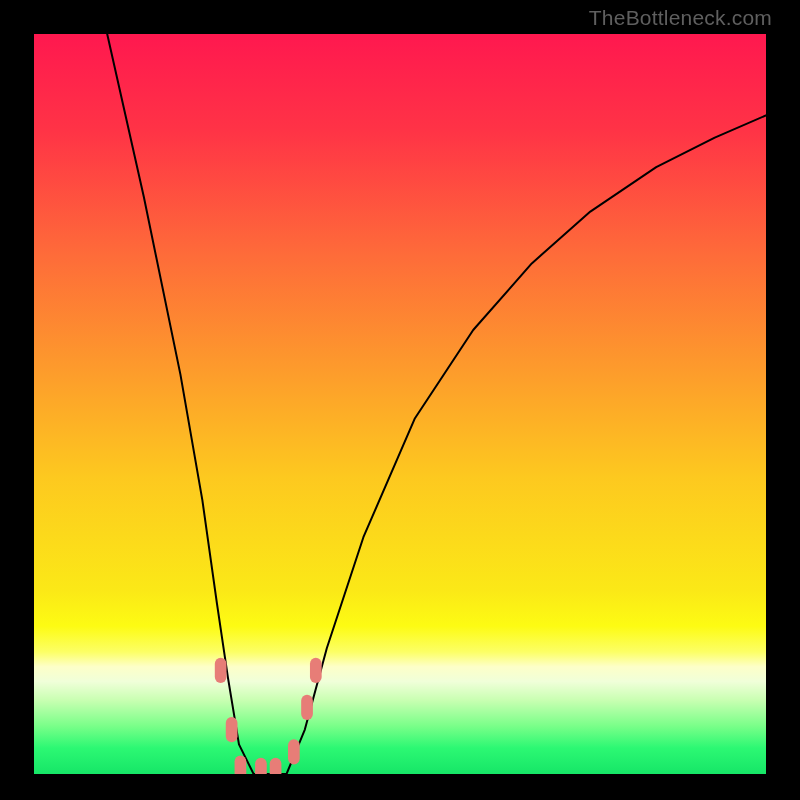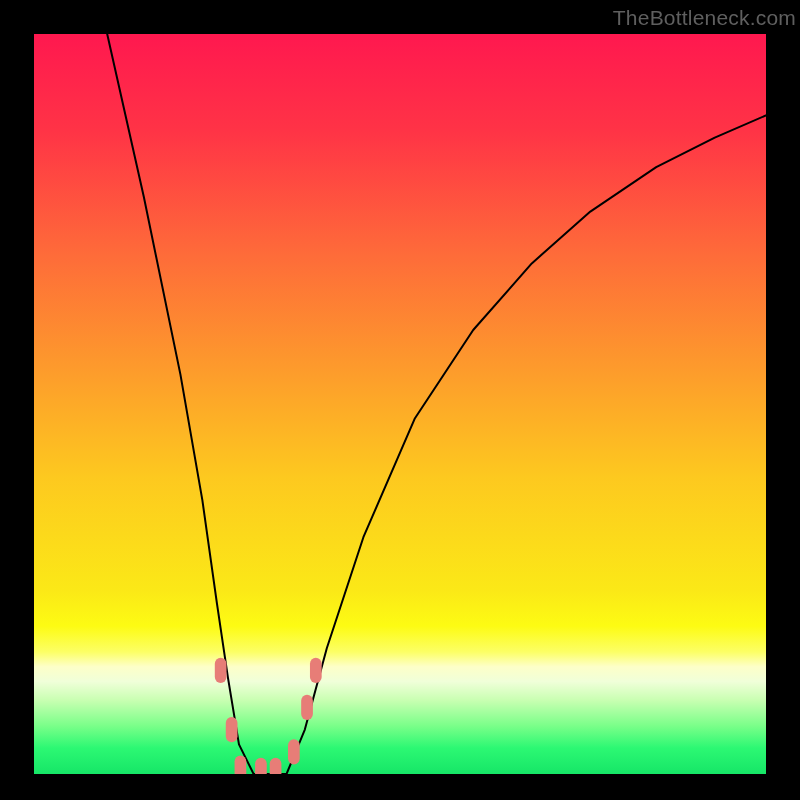--- a/index.html
+++ b/index.html
@@ -22,21 +22,21 @@
   .gradient {
     position: absolute;
     left: 0;
     top: 0;
     width: 100%;
     height: 100%;
   }
   .watermark {
     position: absolute;
     top: 6px;
-    right: 4px;
+    right: 28px;
     color: #5f5f5f;
     font-size: 21px;
     font-weight: 500;
     letter-spacing: 0.2px;
   }
   svg.curve {
     position: absolute;
     left: 0;
     top: 0;
     width: 100%;

